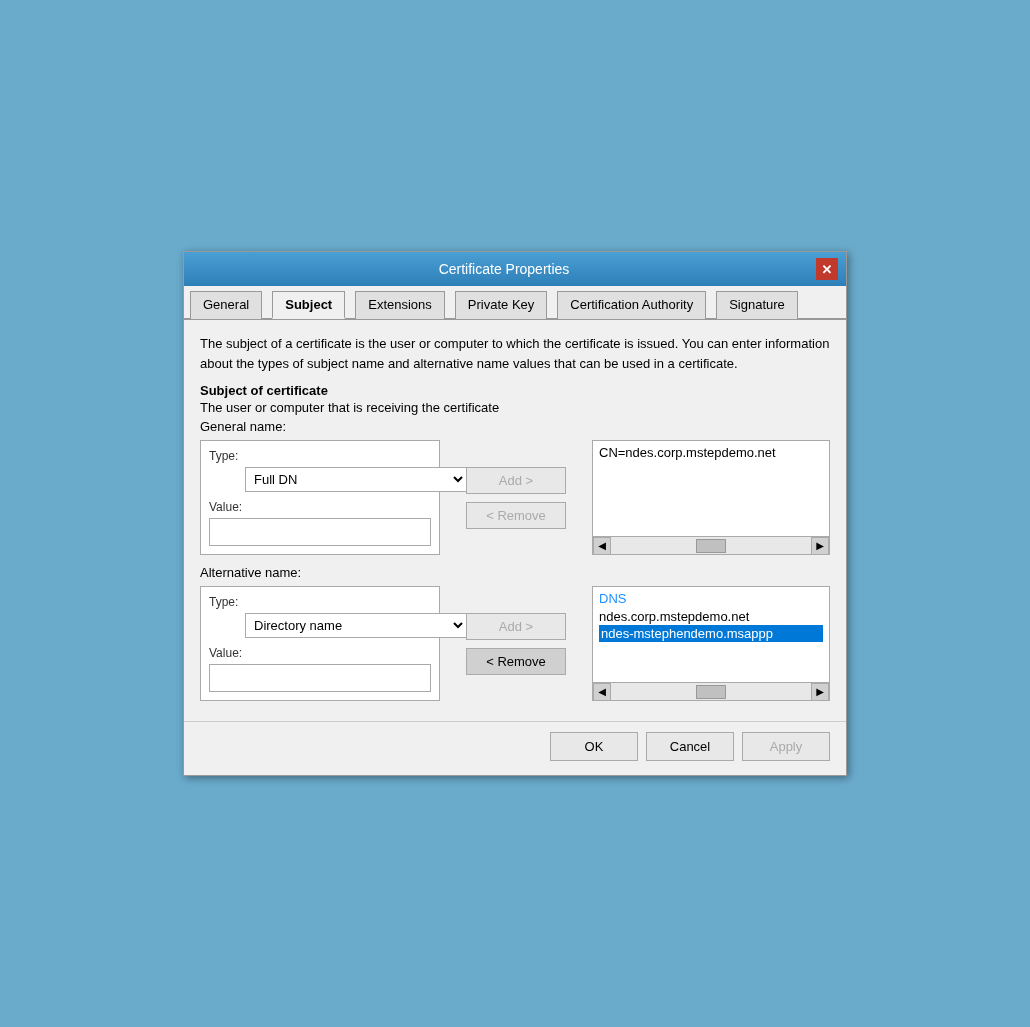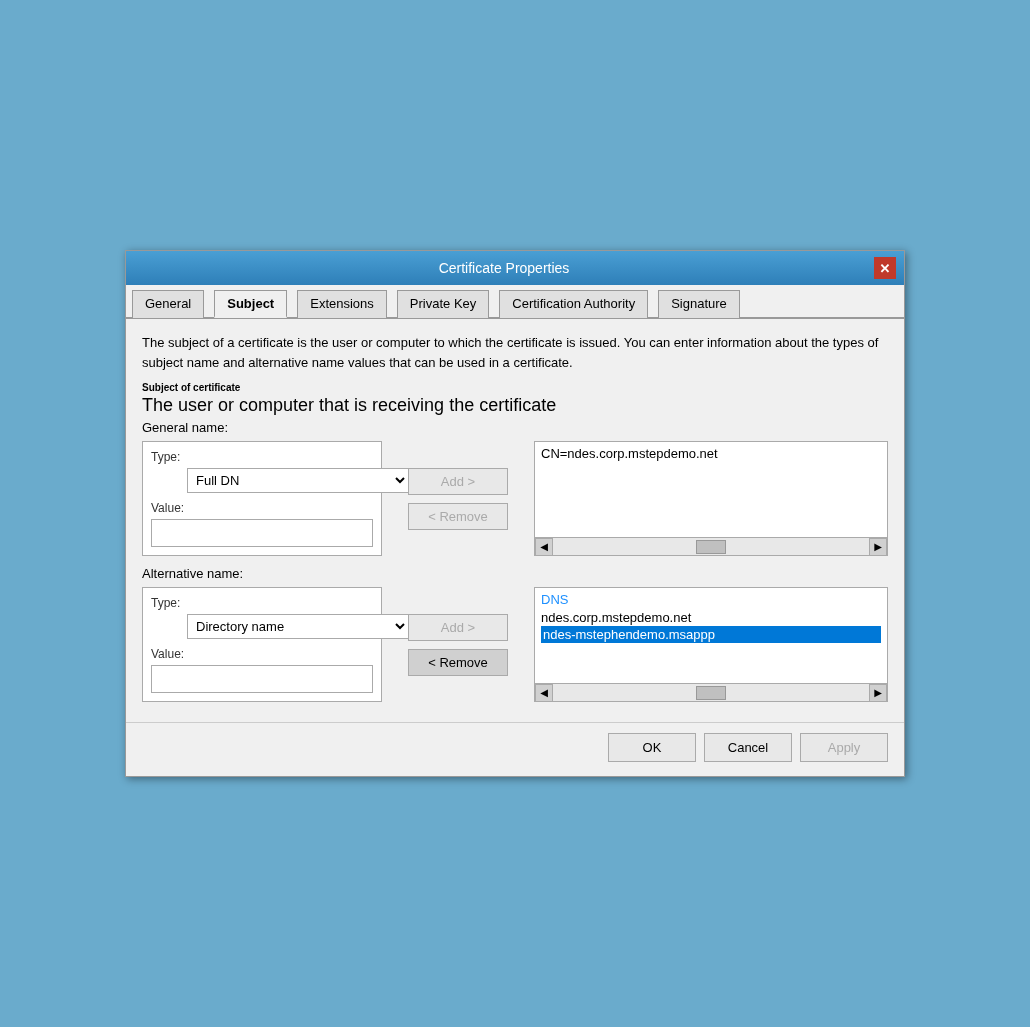--- a/index.html
+++ b/index.html
@@ -9,21 +9,21 @@
       justify-content: center;
       align-items: center;
       min-height: 100vh;
       font-family: 'Segoe UI', Tahoma, sans-serif;
       font-size: 13px;
       color: #000;
     }
     .dialog {
       background: #f0f0f0;
       border: 1px solid #999;
-      width: 780px;
+      width: 664px;
       box-shadow: 2px 2px 8px rgba(0,0,0,0.4);
     }
     .title-bar {
       background: linear-gradient(to bottom, #4a9fd4, #2e7fb8);
       color: white;
       display: flex;
       align-items: center;
       justify-content: space-between;
       padding: 6px 8px;
       font-size: 14px;
@@ -75,24 +75,24 @@
       background: #f0f0f0;
     }
     .description {
       font-size: 13px;
       line-height: 1.5;
       margin-bottom: 10px;
     }
     .section-header {
       font-weight: bold;
       margin-bottom: 2px;
-      font-size: 10px;
+      font-size: 13px;
     }
     .section-sub {
-      font-size: 18px;
+      font-size: 13px;
       margin-bottom: 4px;
     }
     .section-label {
       font-size: 13px;
       margin-bottom: 6px;
     }
     .main-area {
       display: flex;
       gap: 26px;
       margin-bottom: 10px;

